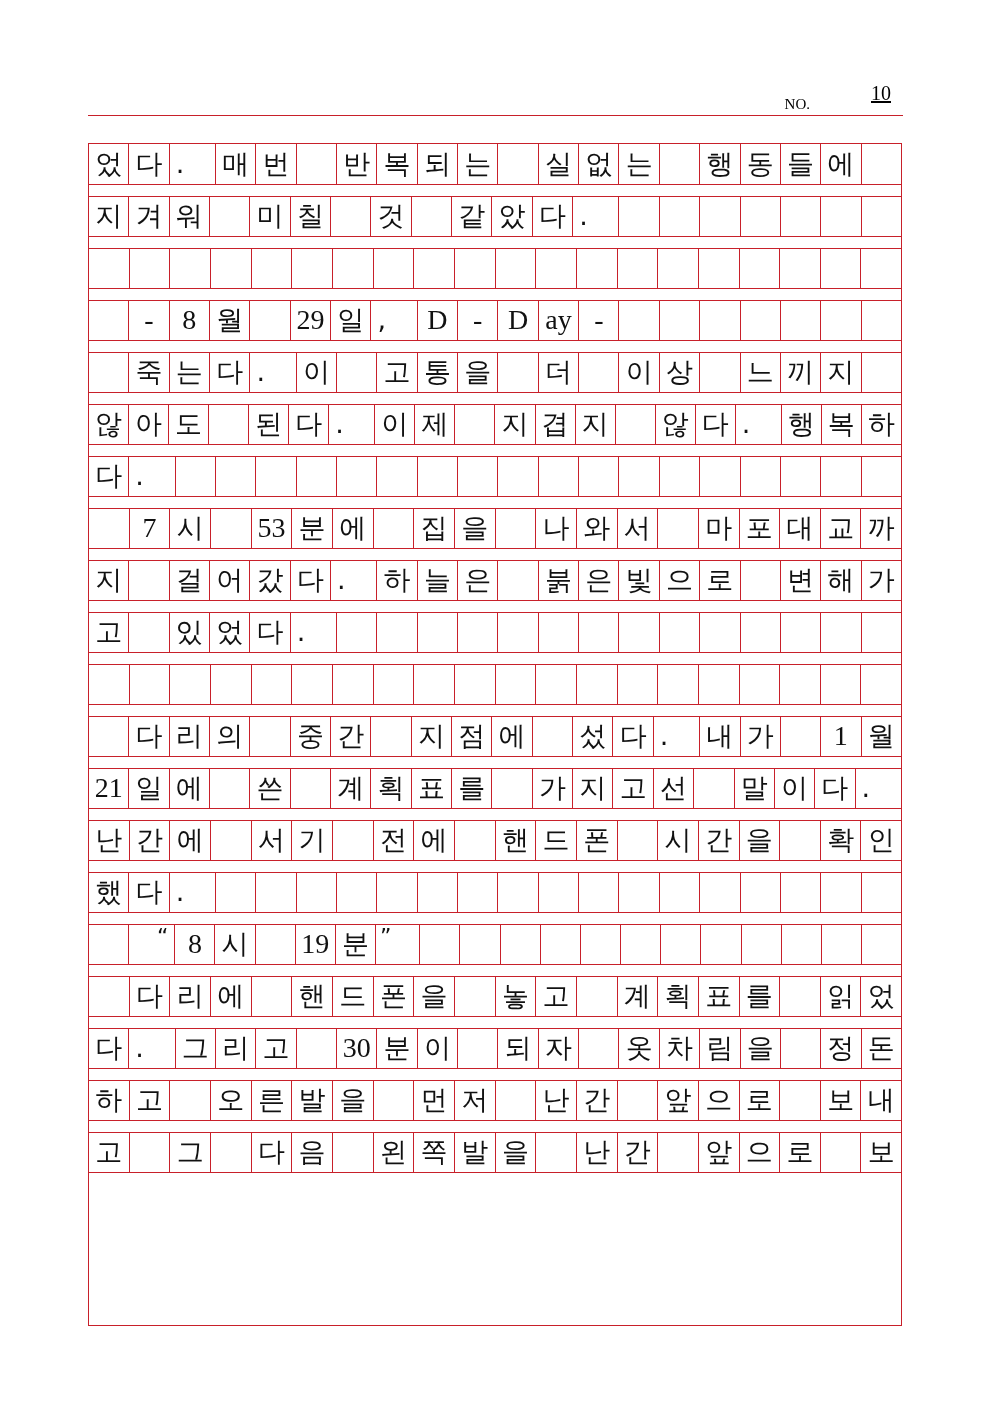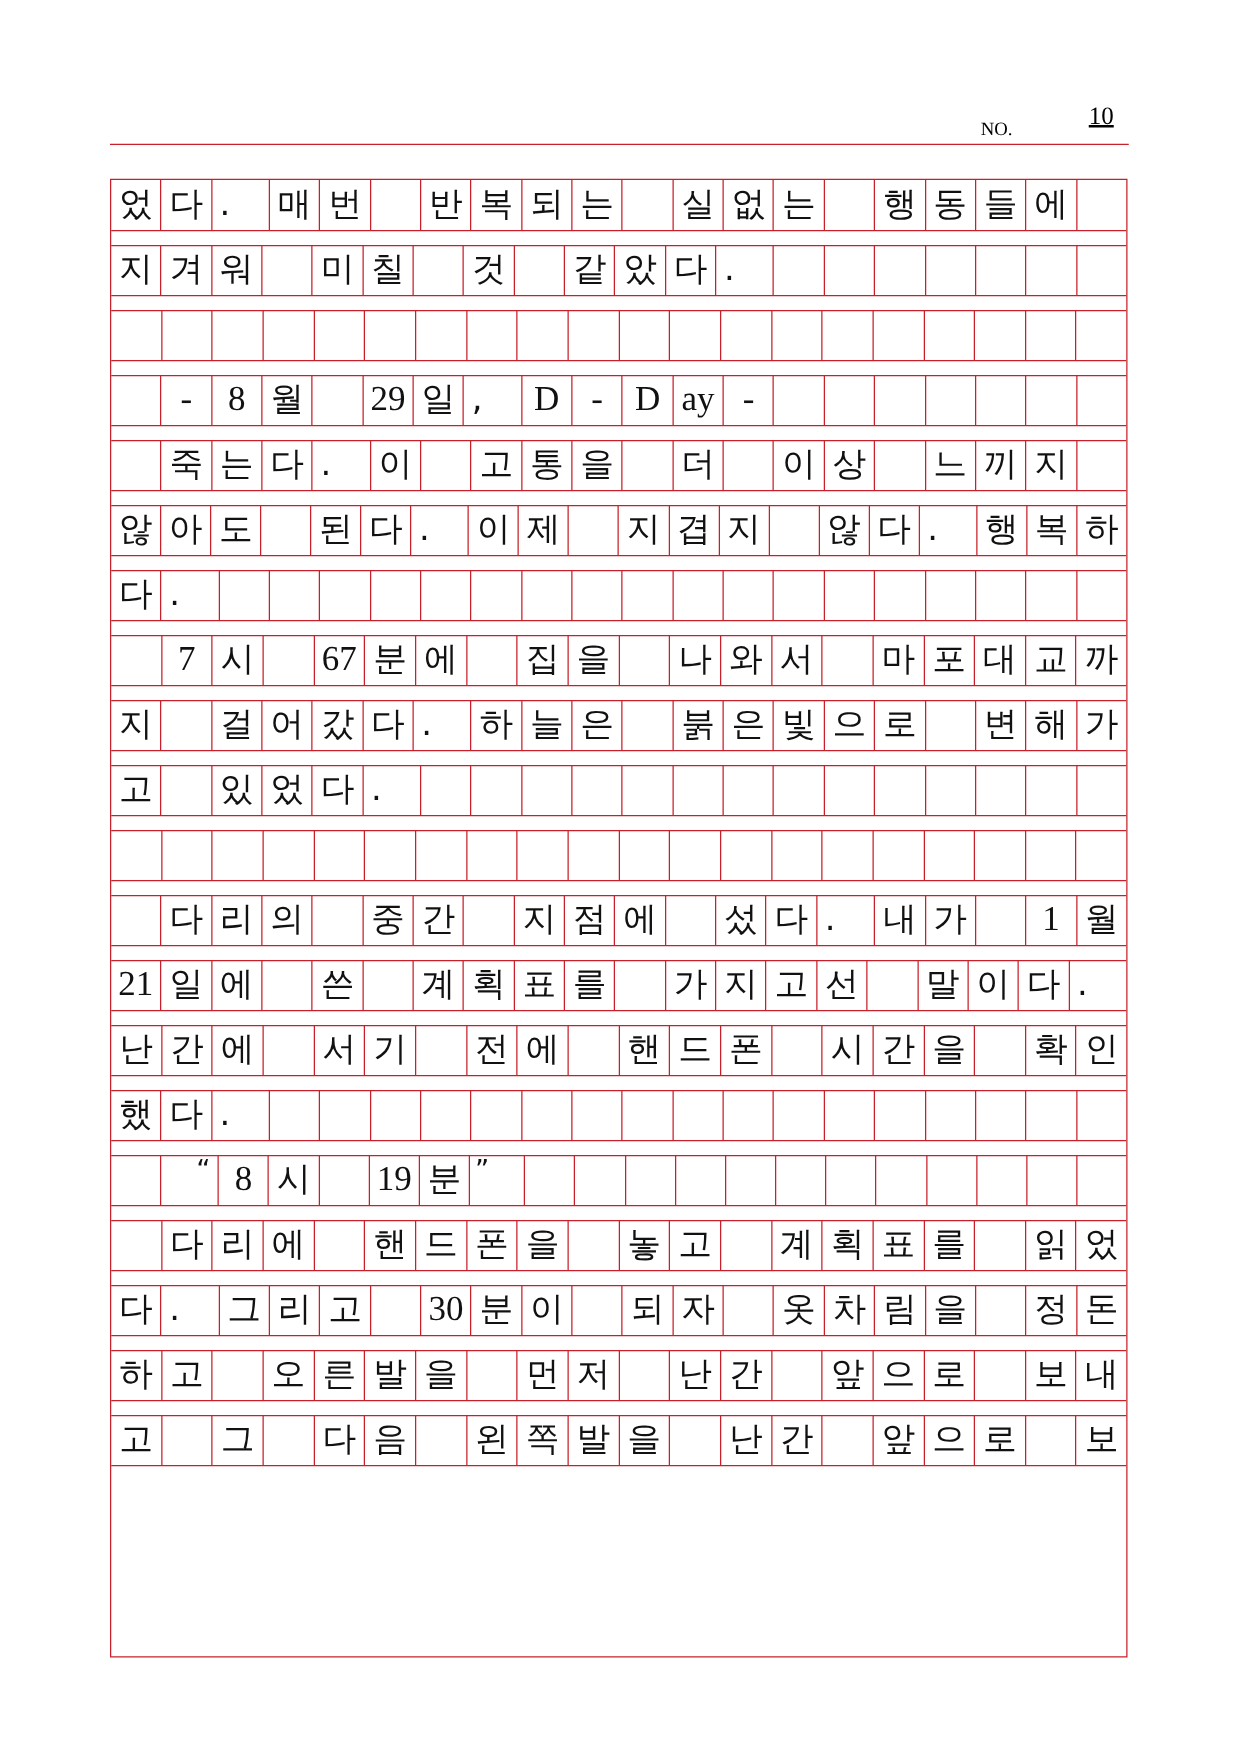--- a/index.html
+++ b/index.html
@@ -193,21 +193,21 @@
       <div class="cell"></div>
       <div class="cell"></div>
       <div class="cell"></div>
     </div>
     <div class="gap" style="top: 353px;"></div>
     <div class="row" style="top: 364px;">
       <div class="cell"></div>
       <div class="cell ascii">7</div>
       <div class="cell">시</div>
       <div class="cell"></div>
-      <div class="cell ascii">67</div>
+      <div class="cell ascii">53</div>
       <div class="cell">분</div>
       <div class="cell">에</div>
       <div class="cell"></div>
       <div class="cell">집</div>
       <div class="cell">을</div>
       <div class="cell"></div>
       <div class="cell">나</div>
       <div class="cell">와</div>
       <div class="cell">서</div>
       <div class="cell"></div>

